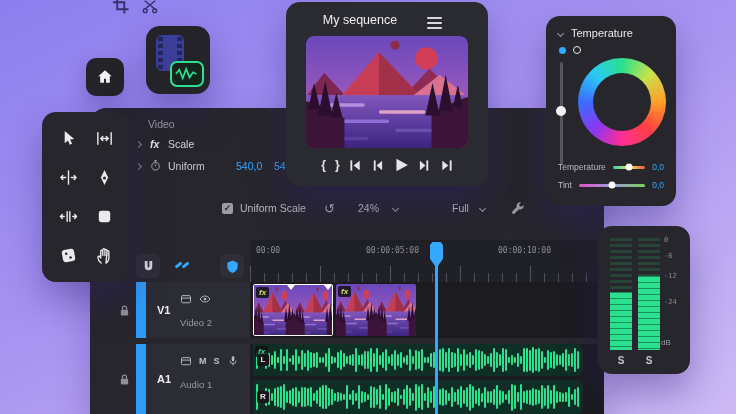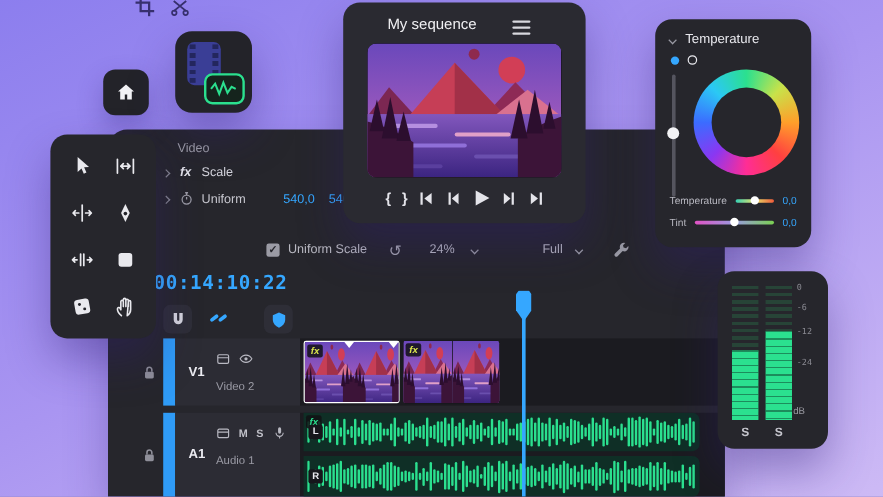--- a/index.html
+++ b/index.html
@@ -244,21 +244,20 @@
       <span class="reset" style="left:234px">↺</span>
       <span style="left:268px">24%</span>
       <span class="chev-d" style="left:303px;top:4px"></span>
       <span style="left:362px">Full</span>
       <span class="chev-d" style="left:390px;top:4px"></span>
       <svg style="left:420px;top:-1px;position:absolute;width:15px;height:15px" viewBox="0 0 16 16">
           <path d="M14.5 4.2a3.8 3.8 0 0 1-5 4.6L5 13.3a1.6 1.6 0 0 1-2.3-2.3L7.2 6.5a3.8 3.8 0 0 1 4.6-5l-2 2 .5 2.2 2.2.5z" fill="#9a9aa4"></path>
         </svg>
     </div>
 
-    <div class="timecode">00:14:10:22</div>
 
     <span class="mini-ic" style="left:20px;top:148px">
       <svg viewBox="0 0 16 16">
           <path d="M3 3l10 8M13 3 3 11" stroke="#35a7ff" stroke-width="1.4" fill="none"></path>
           <circle cx="3.5" cy="12.5" r="1.8" fill="none" stroke="#35a7ff" stroke-width="1.3"></circle>
           <circle cx="12.5" cy="12.5" r="1.8" fill="none" stroke="#35a7ff" stroke-width="1.3"></circle>
         </svg>
     </span>
     <span class="mini-tile" style="left:46px;top:146px">
       <svg viewBox="0 0 16 16">
@@ -272,20 +271,27 @@
             <rect x="7.5" y="6.6" width="8" height="3" rx="1.5" transform="rotate(-38 11.5 8)"></rect>
           </g>
         </svg>
     </span>
     <span class="mini-tile" style="left:130px;top:146px">
       <svg viewBox="0 0 16 16">
           <path d="M8 1.5 13.5 4v4.2c0 3-2.2 5.2-5.5 6.8C4.7 13.4 2.5 11.2 2.5 8.2V4z" fill="#35a7ff"></path>
         </svg>
     </span>
 
+    <div class="ruler">
+      <span class="lbl" style="left:6px">00:00</span>
+      <span class="lbl" style="left:116px">00:00:05:00</span>
+      <span class="lbl" style="left:248px">00:00:10:00</span>
+      <div class="ticks2"></div>
+      <div class="ticks"></div>
+    </div>
 
     <div class="trow" style="top:174px;height:56px">
       <div class="lock">
         <svg viewBox="0 0 16 16">
             <rect x="3.5" y="7" width="9" height="7" rx="1.5" fill="#8f8f99"></rect>
             <path d="M5.5 7V5a2.5 2.5 0 0 1 5 0v2" fill="none" stroke="#8f8f99" stroke-width="1.6"></path>
           </svg>
       </div>
       <div class="strip"></div>
       <div class="thead">

